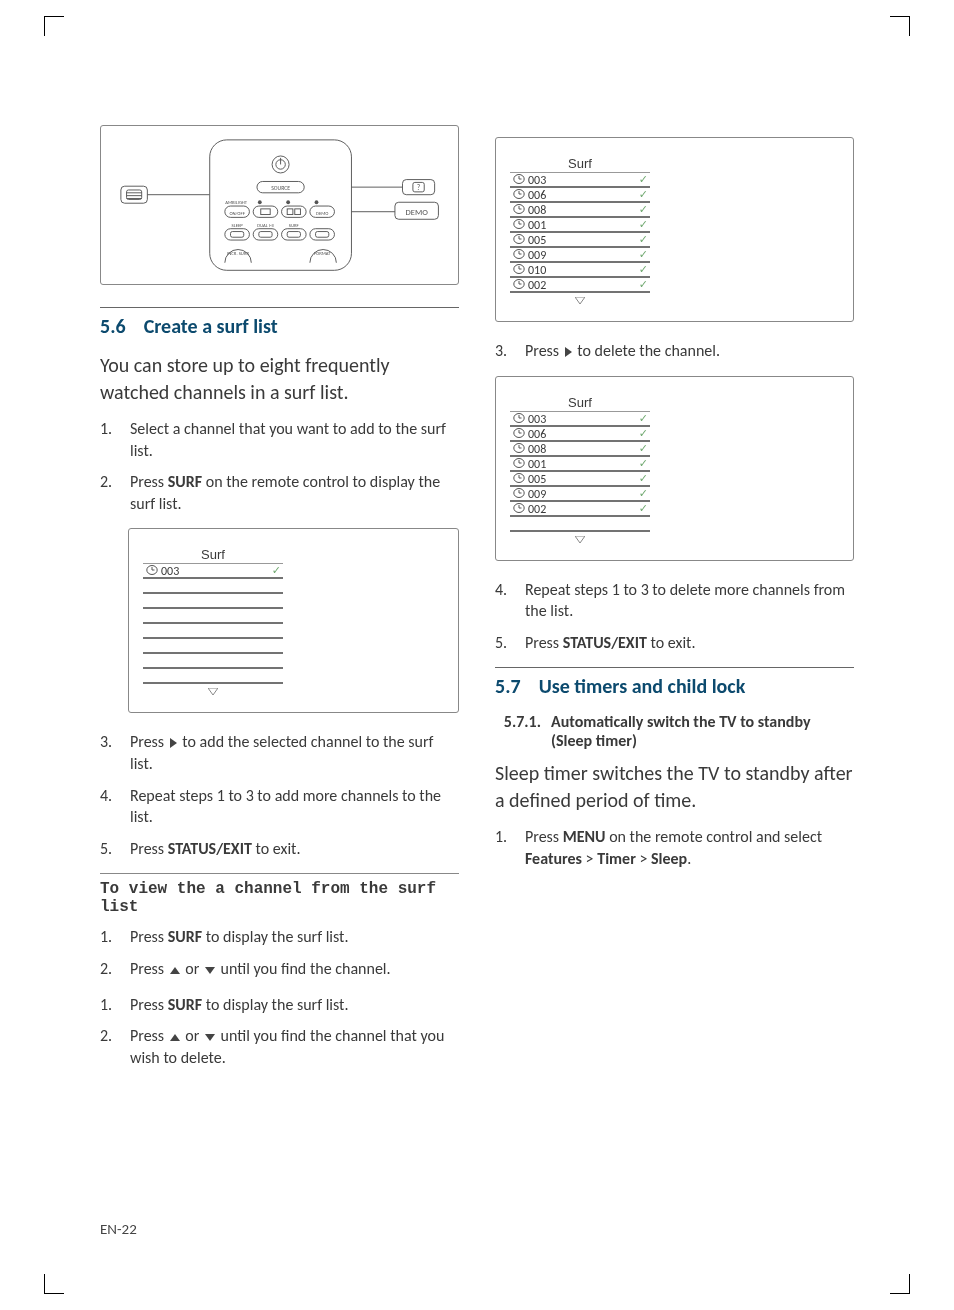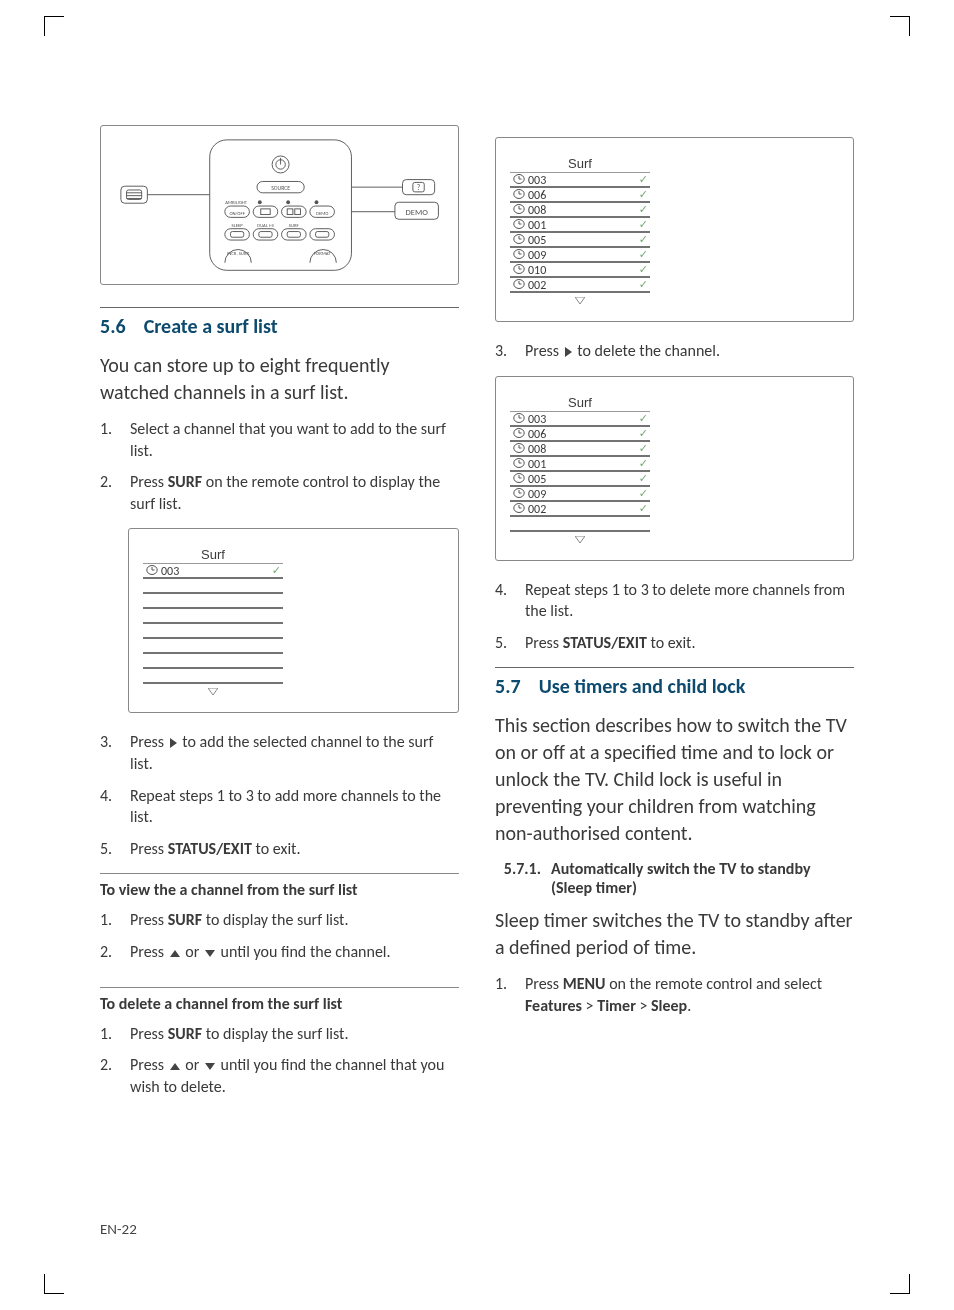--- a/index.html
+++ b/index.html
@@ -74,20 +74,21 @@
   .surf-row .tick { color: #6fa86f; font-size: 11px; }
   .surf-down {
     height: 16px; display: flex; align-items: center; justify-content: center;
     border-top: 0;
   }
   .surf-down svg { width: 10px; height: 8px; }
   .subhead {
     font-weight: bold; font-size: 16px;
     border-top: 1px solid #888; padding-top: 6px; margin-top: 4px;
     margin-bottom: 10px;
+    font-family: Liberation Mono, monospace;
   }
   .subsection-title {
     font-weight: bold; font-size: 16px;
     margin: 8px 0 10px 0;
     display: flex; gap: 10px;
   }
   .subsection-title .numpart { min-width: 46px; text-align: right; }
   .tri-right::before { content: ""; display: inline-block; border-left: 7px solid #444; border-top: 5px solid transparent; border-bottom: 5px solid transparent; vertical-align: -1px; margin: 0 2px; }
   .tri-up::before { content: ""; display: inline-block; border-bottom: 7px solid #444; border-left: 5px solid transparent; border-right: 5px solid transparent; vertical-align: 0; margin: 0 2px; }
   .tri-down::before { content: ""; display: inline-block; border-top: 7px solid #444; border-left: 5px solid transparent; border-right: 5px solid transparent; vertical-align: 0; margin: 0 2px; }
@@ -236,21 +237,20 @@
       <li>
         <span class="num">1.</span>
         <span><span>Press </span><span class="bold">SURF</span><span> to display the surf list.</span></span>
       </li>
       <li>
         <span class="num">2.</span>
         <span><span>Press </span><span class="tri-up"></span><span> or </span><span class="tri-down"></span><span> until you find the channel.</span></span>
       </li>
     </ol>
 
-    <div class="subhead" style="margin-top:24px">To delete a channel from the surf list</div>
     <ol class="steps">
       <li>
         <span class="num">1.</span>
         <span><span>Press </span><span class="bold">SURF</span><span> to display the surf list.</span></span>
       </li>
       <li>
         <span class="num">2.</span>
         <span><span>Press </span><span class="tri-up"></span><span> or </span><span class="tri-down"></span><span> until you find the channel that you wish to delete.</span></span>
       </li>
     </ol>
@@ -452,21 +452,20 @@
         <span class="num">5.</span>
         <span><span>Press </span><span class="bold">STATUS/EXIT</span><span> to exit.</span></span>
       </li>
     </ol>
 
     <h2 class="section">
       <span>5.7</span>
       <span>Use timers and child lock</span>
     </h2>
 
-    <p class="body">This section describes how to switch the TV on or off at a specified time and to lock or unlock the TV. Child lock is useful in preventing your children from watching non-authorised content.</p>
 
     <div class="subsection-title">
       <span class="numpart">5.7.1.</span>
       <span>Automatically switch the TV to standby (Sleep timer)</span>
     </div>
 
     <p class="body">Sleep timer switches the TV to standby after a defined period of time.</p>
 
     <ol class="steps">
       <li>

